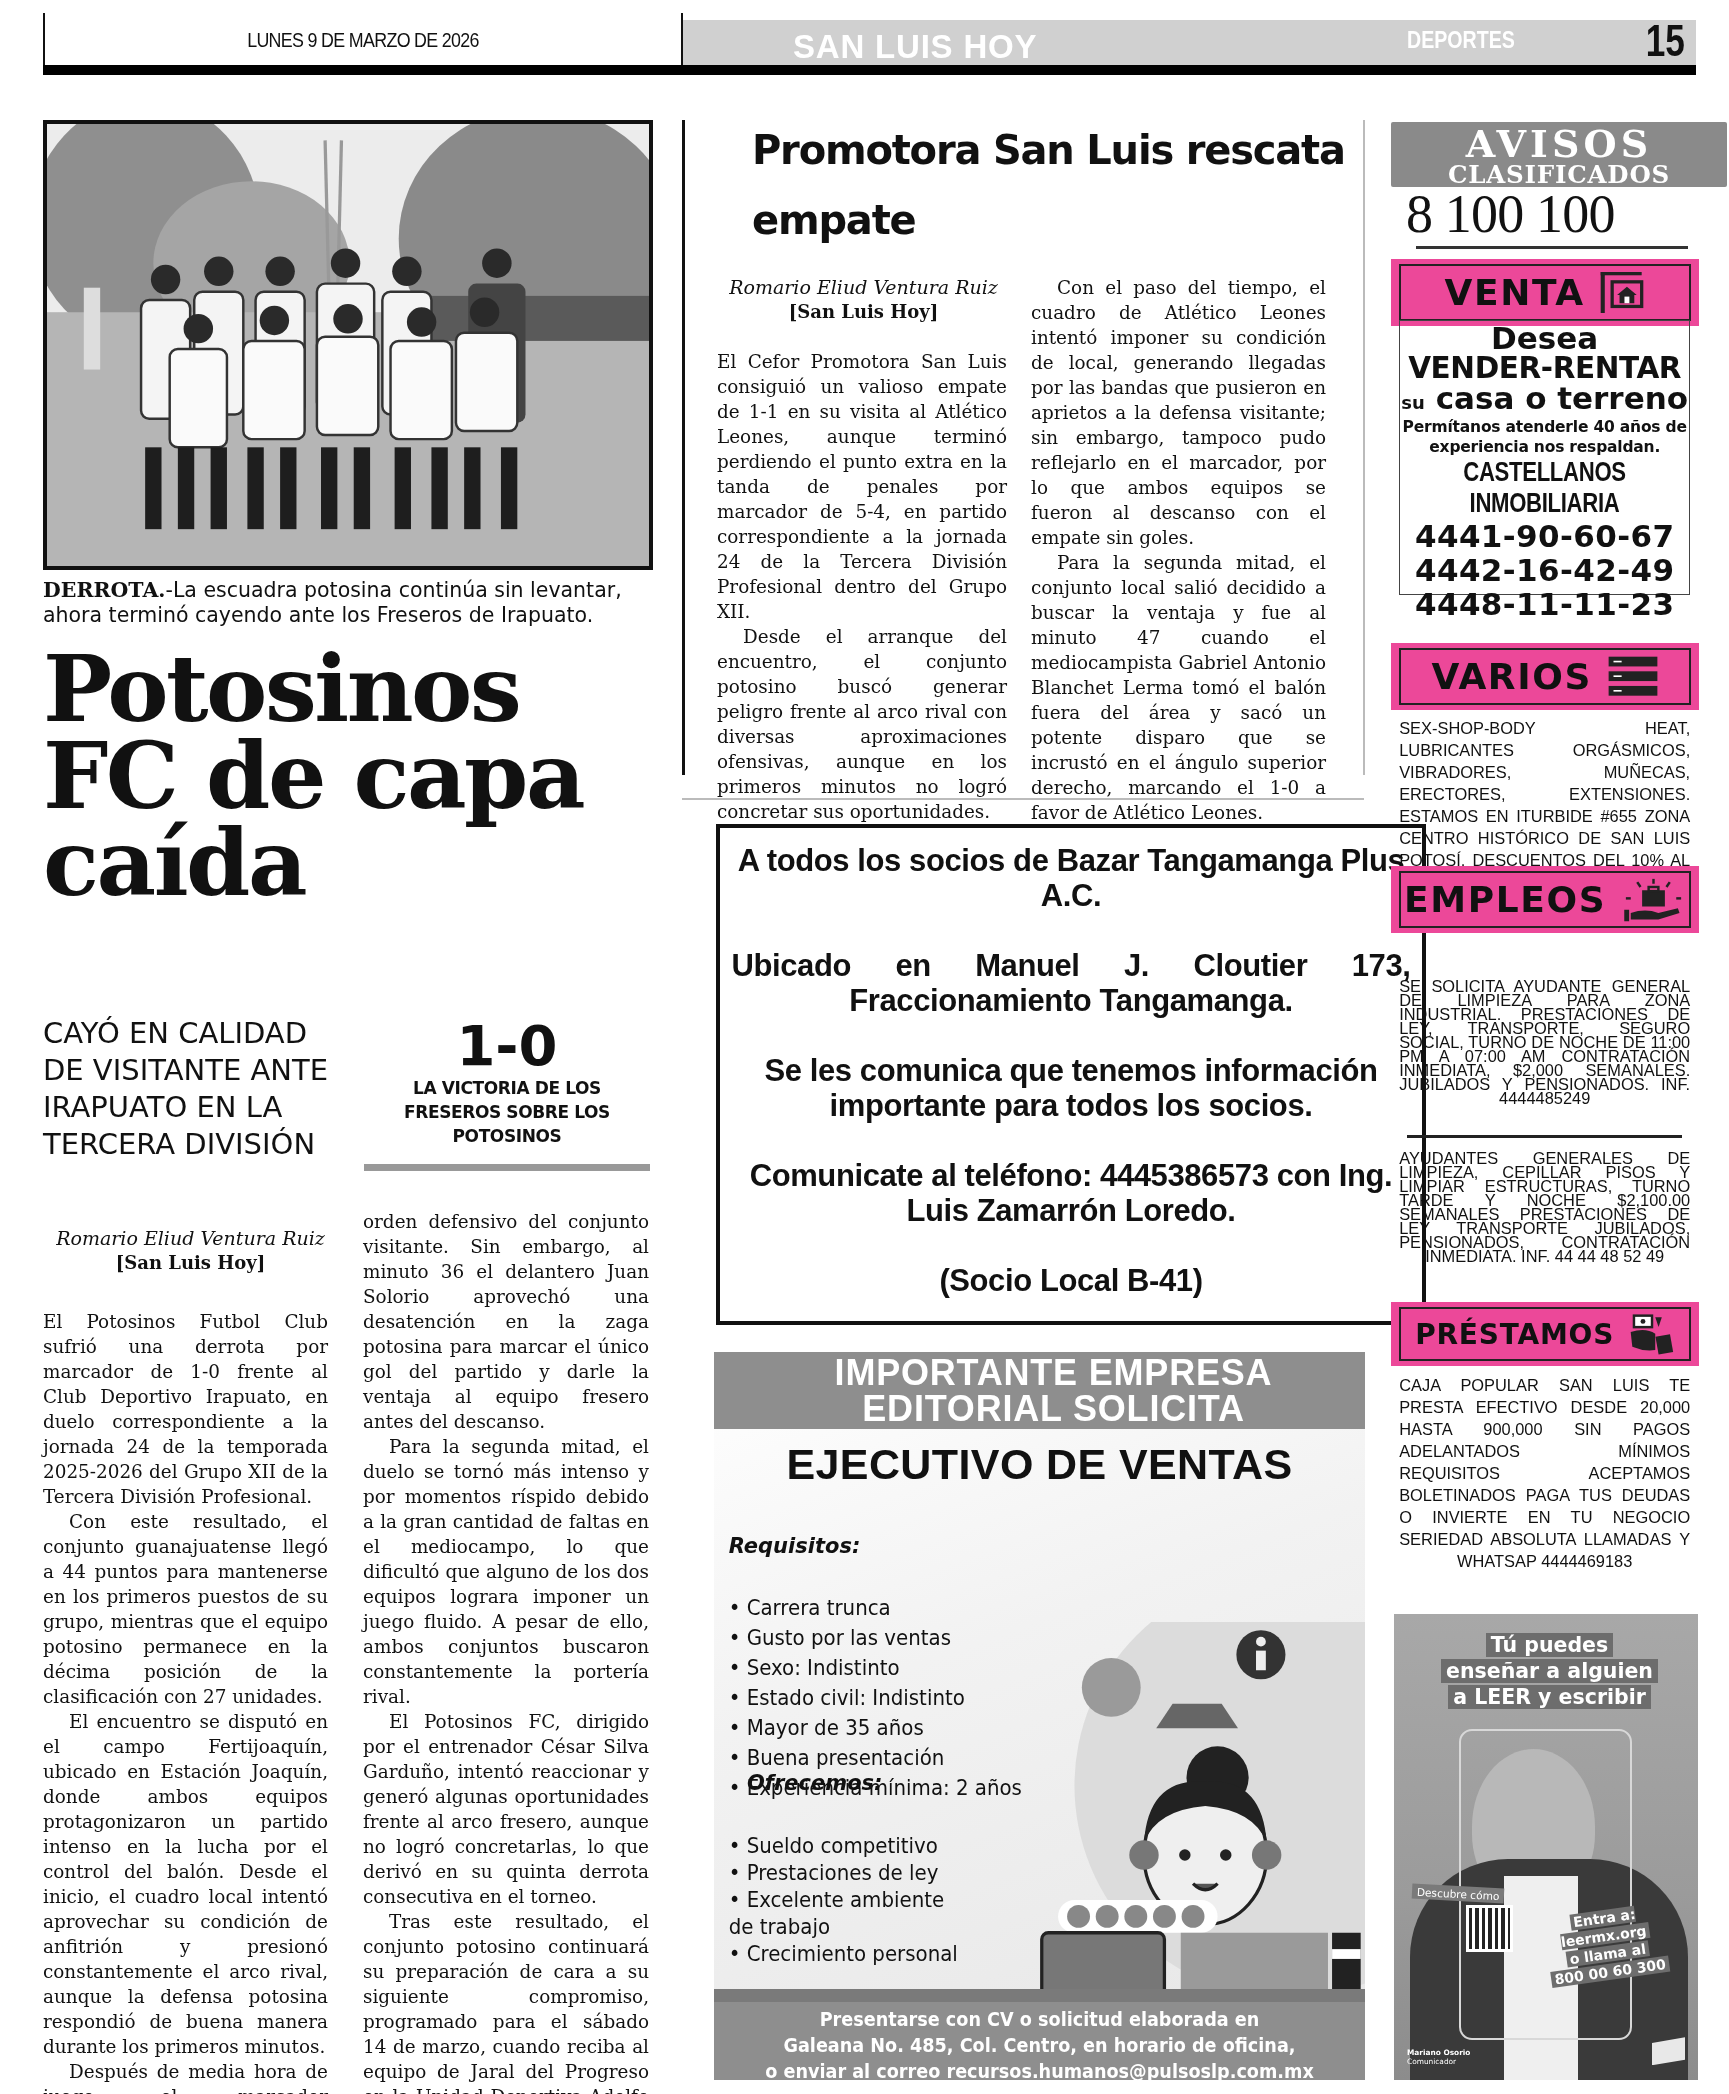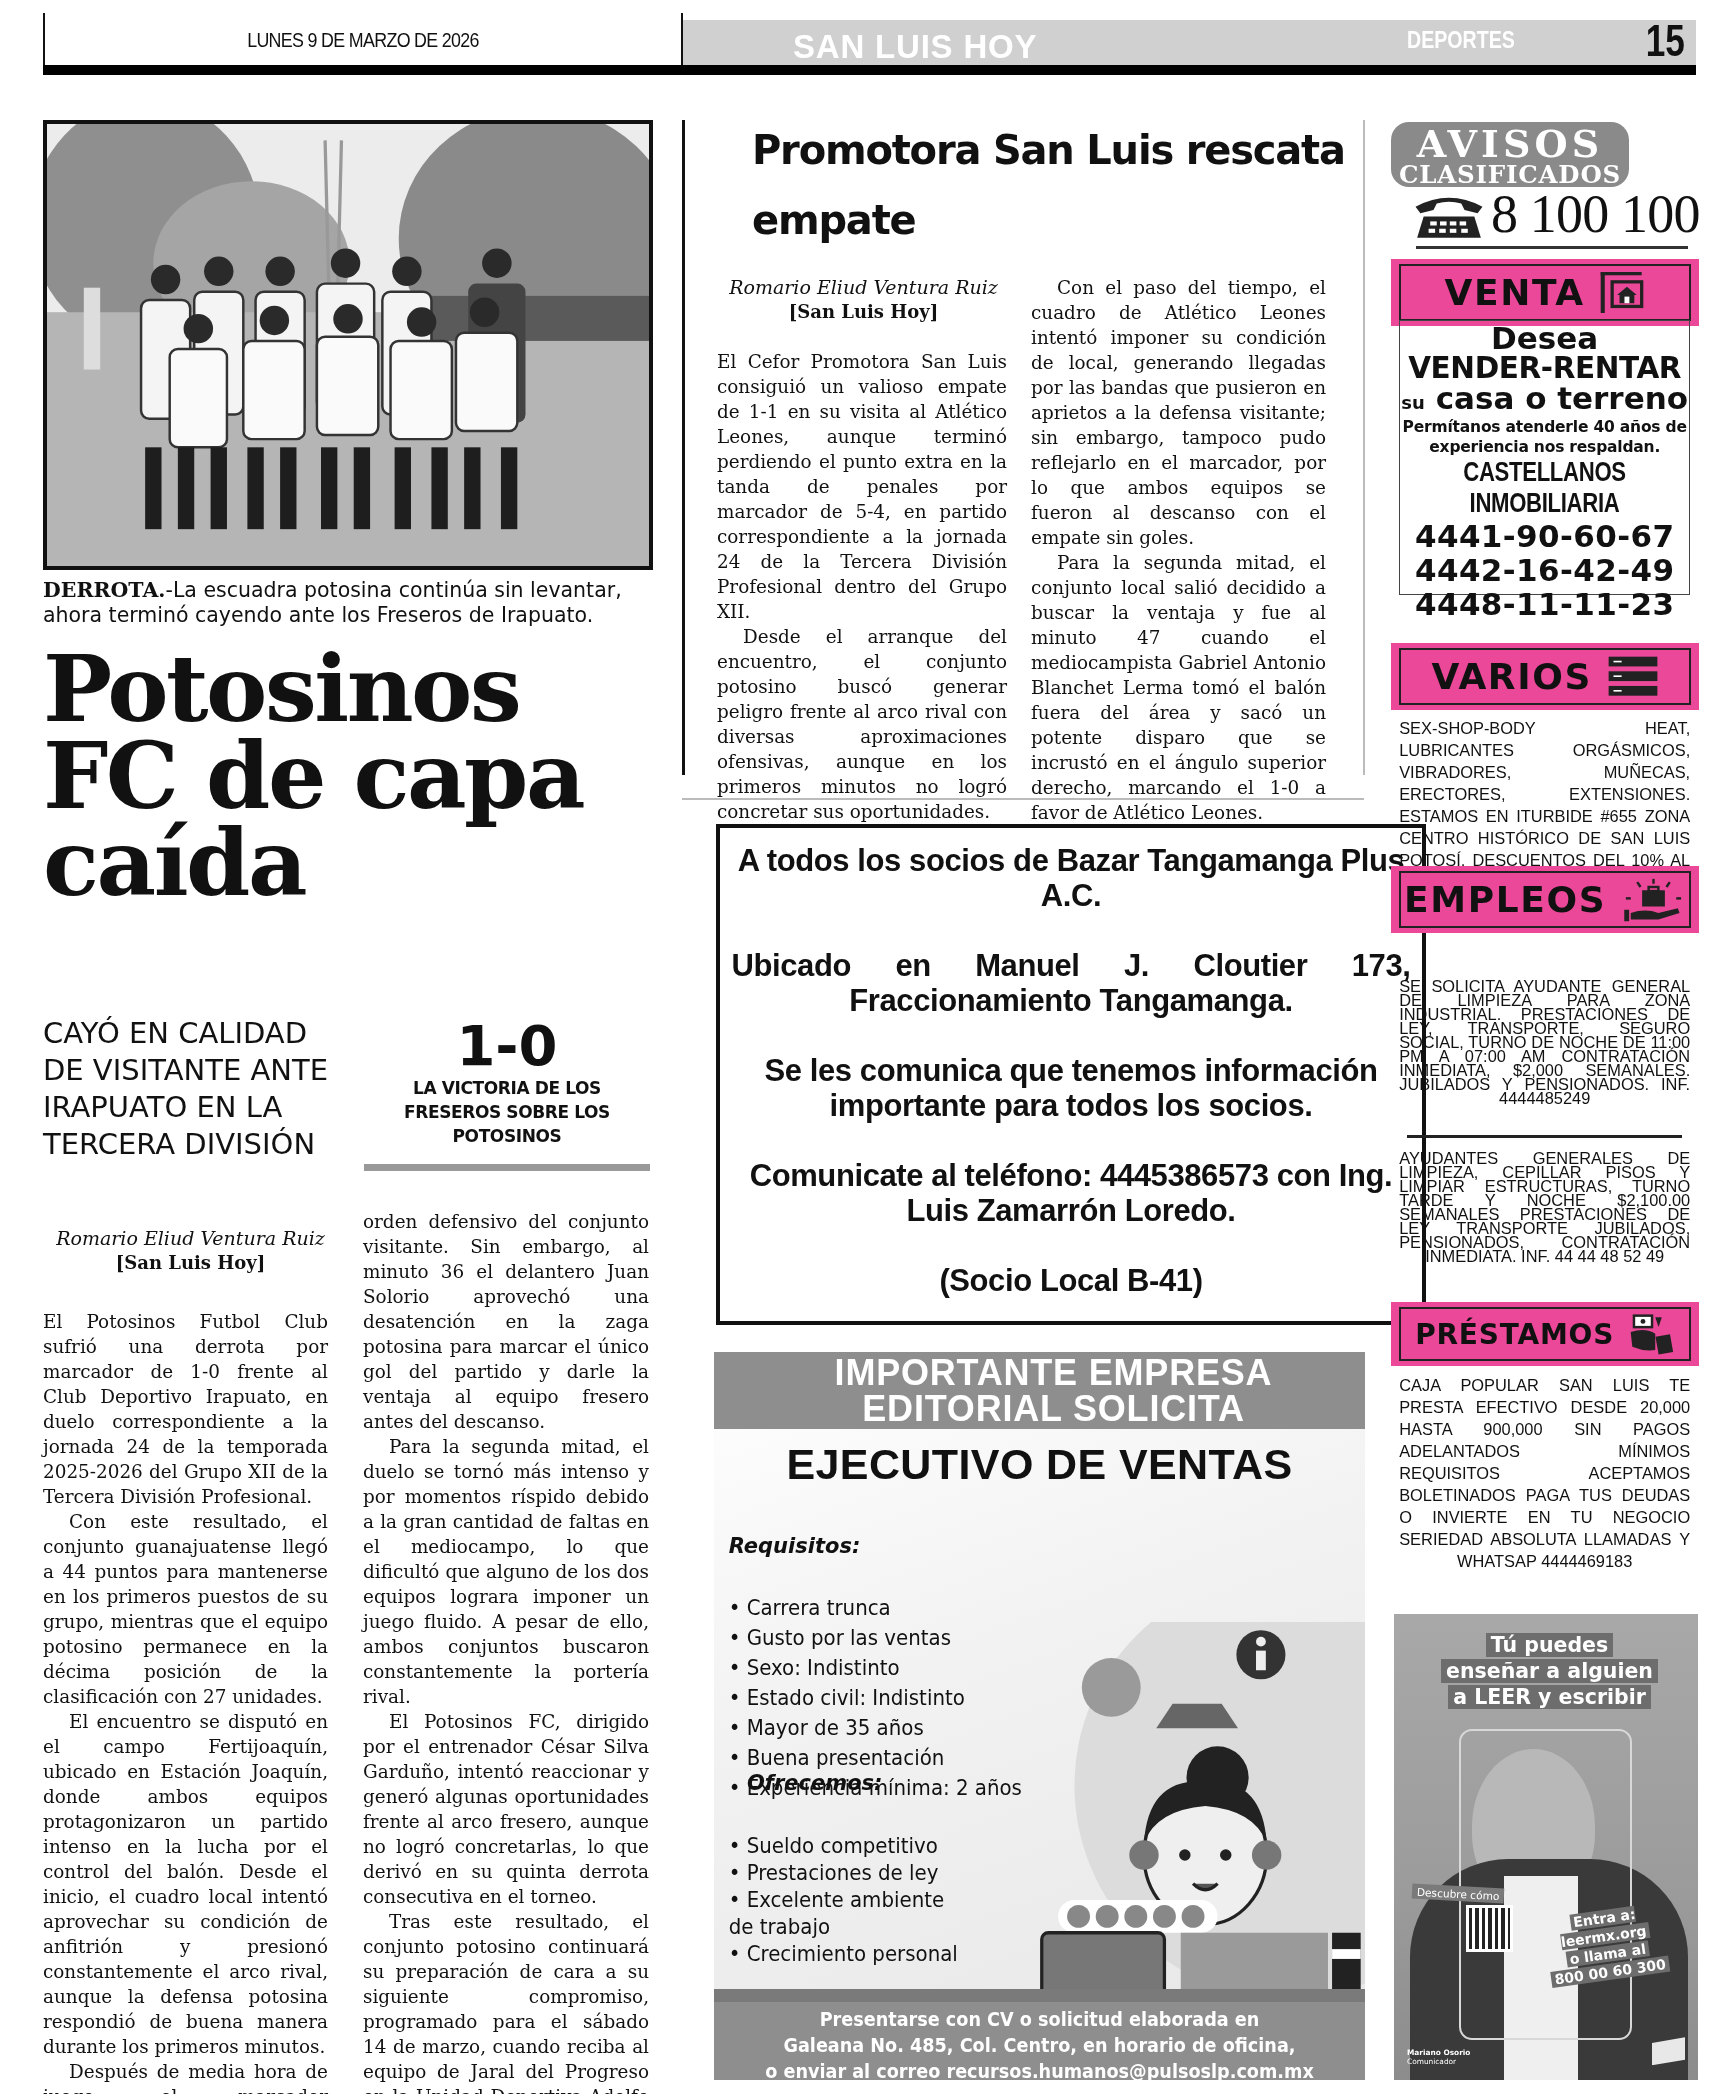--- a/index.html
+++ b/index.html
@@ -63,24 +63,24 @@
   .jobad-list { position: absolute; left: 14.7px; list-style: none; font-family: "DejaVu Sans Condensed", "DejaVu Sans", sans-serif; font-size: 22px; line-height: 30px; }
   .jobad-list li::before { content: "• "; }
   .jobad-list.req { top: 241px; }
   .jobad-list.off { top: 480px; line-height: 27px; }
   .jobad-off { position: absolute; left: 33px; top: 419px; }
   .jobad-illu { position: absolute; left: 303px; top: 270px; width: 348px; height: 368px; }
   .jobad-bottom { position: absolute; left: 0; top: 637px; width: 100%; height: 92px; background: #8e8e8e; border-top: 13px solid #7a7a7a; color: #fff; text-align: center; font-family: "DejaVu Sans Condensed", "DejaVu Sans", sans-serif; font-weight: 700; font-size: 19.6px; line-height: 26px; padding-top: 4.9px; }
 
   
   .clas { position: absolute; left: 1391px; top: 115px; width: 308px; }
-  .avisos { position: absolute; left: 0; top: 6.5px; width: 238px; height: 65px; background: #8a8a8a; border-radius: 18px; color: #fff; text-align: center; font-family: "DejaVu Serif", serif; font-weight: 700; }
+  .avisos { position: absolute; left: 0; top: 6.5px; width: 336px; height: 65px; background: #8a8a8a; border-radius: 2px; color: #fff; text-align: center; font-family: "DejaVu Serif", serif; font-weight: 700; }
   .avisos .a1 { font-size: 38px; line-height: 38px; letter-spacing: 4.1px; padding-top: 3.3px; }
   .avisos .a2 { font-size: 24.5px; line-height: 24.5px; letter-spacing: 0.8px; }
-  .avisos-phone { position: absolute; left: 21px; top: 72px; width: 291px; height: 54px; display: flex; align-items: flex-end; }
+  .avisos-phone { position: absolute; left: 10px; top: 72px; width: 291px; height: 54px; display: flex; align-items: flex-start; flex-direction: column; }
   .avisos-phone .num { font-family: "Liberation Serif", serif; font-size: 54px; line-height: 54px; letter-spacing: -0.8px; margin-left: 4.9px; }
   .avisos-rule { position: absolute; left: 24.5px; top: 131px; width: 272px; height: 2.5px; background: #333; }
 
   .sec-hdr { position: absolute; left: 0; width: 308px; height: 67px; background: #ec4899; padding: 4.9px 8.2px; }
   .sec-hdr .frame { width: 100%; height: 100%; border: 2.5px solid #222; display: flex; align-items: center; justify-content: center; gap: 14.7px; }
   .sec-hdr .lbl { font-family: "DejaVu Sans", sans-serif; font-weight: 700; font-size: 36px; letter-spacing: 1.6px; }
   .sec-hdr.venta { top: 144px; }
   .sec-hdr.varios { top: 528px; }
   .sec-hdr.empleos { top: 751px; }
   .sec-hdr.prestamos { top: 1187px; height: 64px; }

